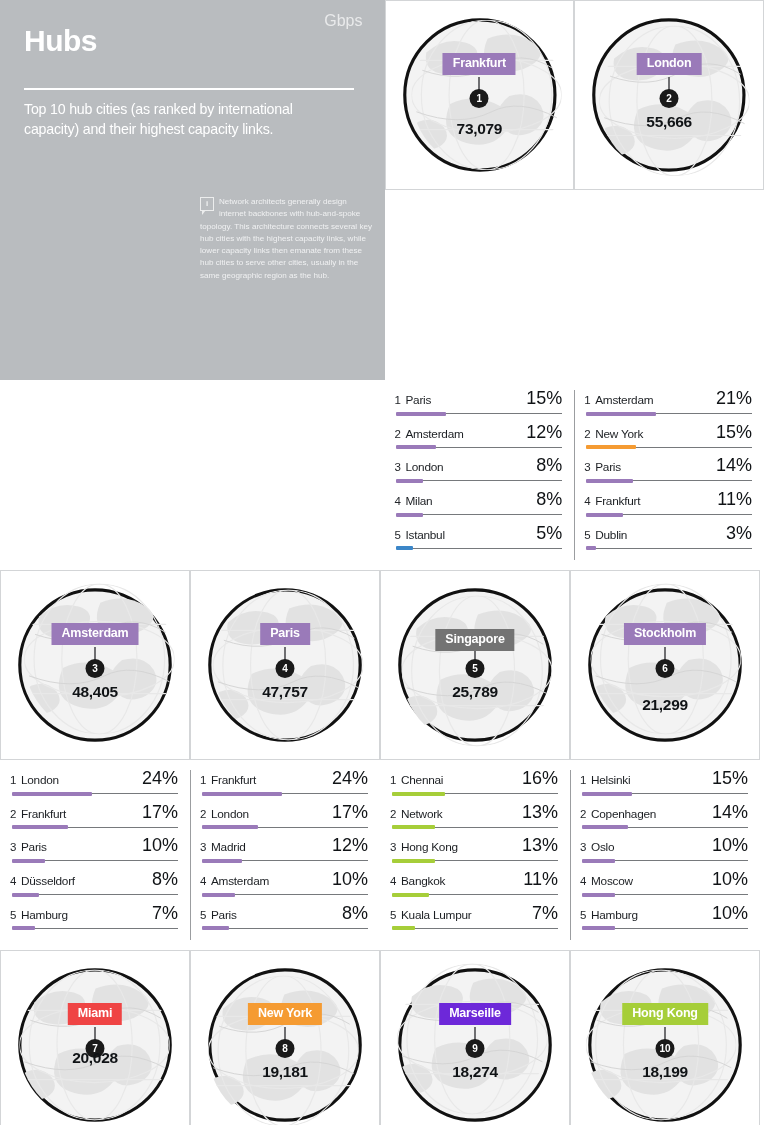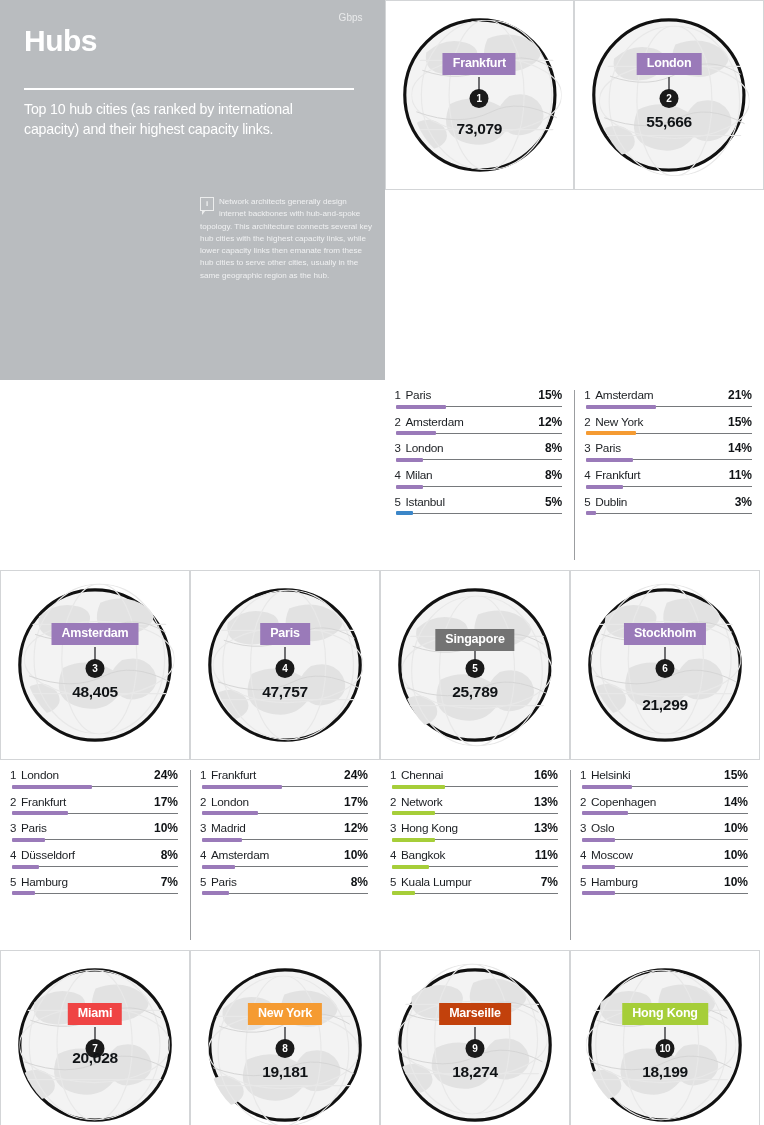--- a/index.html
+++ b/index.html
@@ -16,21 +16,21 @@
   
   .intro{
     width:385px;height:380px;background:#b9bcbf;box-sizing:border-box;
     padding:20px 18px 0 24px;position:relative;
   }
   .intro-title{
     font-size:30px;font-weight:800;color:#ffffff;letter-spacing:-0.5px;
     margin:6px 0 0 0;line-height:1;
   }
   .gbps{
-    position:absolute;top:12px;right:22px;font-size:10px;color:#e9eaeb;font-weight:500;
+    position:absolute;top:12px;right:22px;font-size:16px;color:#e9eaeb;font-weight:500;
   }
   .rule{
     position:absolute;left:24px;top:88px;width:330px;height:1.5px;background:#ffffff;
   }
   .intro-sub{
     position:absolute;left:24px;top:100px;width:300px;
     font-size:14.2px;line-height:1.38;font-weight:400;color:#ffffff;letter-spacing:-0.2px;
   }
   .note{
     position:absolute;left:200px;top:196px;width:172px;
@@ -78,21 +78,21 @@
     width:190px;height:190px;box-sizing:border-box;padding:8px 12px 0 10px;
     background:#ffffff;position:relative;
   }
   .list-cell.divider:before{
     content:"";position:absolute;left:0;top:10px;bottom:10px;width:1px;background:#9b9da0;
   }
   .lrow{position:relative;margin-bottom:6.2px;}
   .lrow .top{display:flex;align-items:baseline;}
   .lrow .rk{font-size:11.5px;color:#23262a;width:11px;flex:0 0 11px;font-weight:400;}
   .lrow .nm{font-size:11.8px;color:#1b1e22;flex:1 1 auto;white-space:nowrap;letter-spacing:-0.25px;}
-  .lrow .pc{font-size:12px;font-weight:700;color:#101316;flex:0 0 auto;}
+  .lrow .pc{font-size:18px;font-weight:400;color:#101316;flex:0 0 auto;}
   .track{position:relative;height:4px;margin-top:2.5px;margin-left:2px;}
   .track .base{position:absolute;left:0;top:1.5px;width:100%;height:1.1px;background:#76797c;}
   .track .fill{position:absolute;left:0;top:0;height:4px;border-radius:1px;}
 
   
   .watermark{
     position:absolute;left:4px;bottom:4px;width:190px;height:28px;
     opacity:.55;z-index:40;pointer-events:none;
     display:flex;align-items:center;gap:4px;
   }
@@ -782,21 +782,21 @@
         <line x1="19" y1="60" x2="171" y2="60"></line>
         <line x1="19" y1="130" x2="171" y2="130"></line>
       </g>
       <g fill="none" stroke="#d5d5d5" stroke-width="1">
         <path d="M30,70 q40,14 70,-4 q30,-18 62,2"></path>
         <path d="M24,112 q44,16 76,0 q28,-14 66,6"></path>
       </g>
     </g>
   </svg>
         </div>
-        <div class="city-chip" style="top:52px;background:#c2410c">Marseille</div>
+        <div class="city-chip" style="top:52px;background:#6d28d9">Marseille</div>
         <div class="chip-stem" style="top:76px;height:22px;"></div>
         <div class="rank-dot" style="top:88px;">9</div>
         <div class="capacity" style="top:112px;">18,274</div>
       </div>
       <div class="globe-cell">
         <div class="globe-wrap">
           <svg viewBox="0 0 190 190" preserveAspectRatio="xMidYMid meet">
     <defs>
               <clipPath id="gc10">
                 <circle cx="95" cy="95" r="76"></circle>

